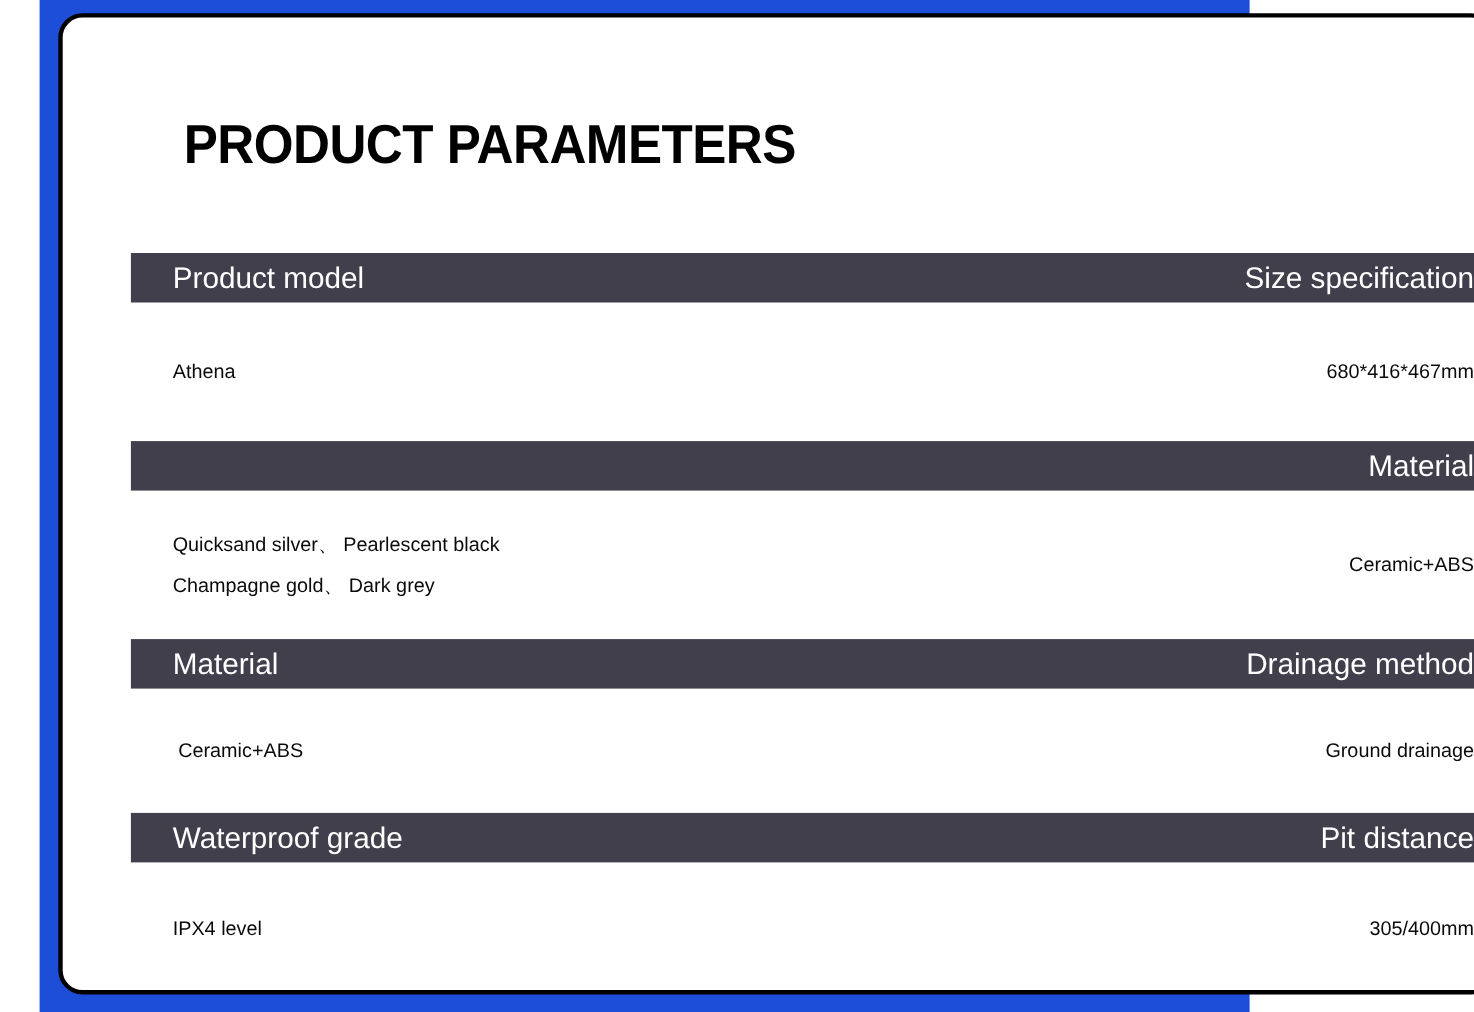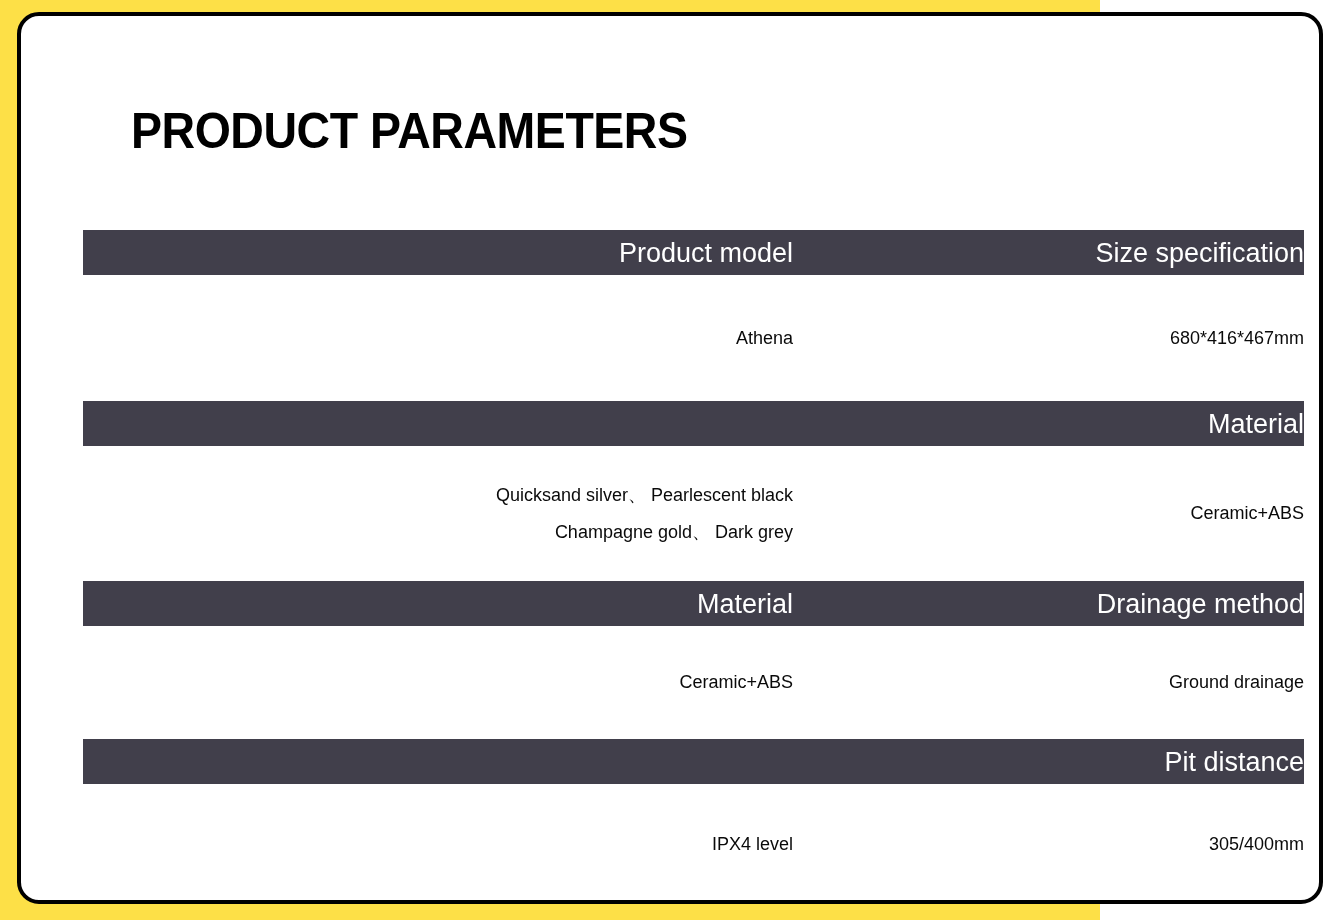--- a/index.html
+++ b/index.html
@@ -12,21 +12,22 @@
     height: 920px;
     font-family: "Liberation Sans", sans-serif;
     -webkit-font-smoothing: antialiased;
     overflow: hidden;
   }
 
   .page {
     position: relative;
     width: 1100px;
     height: 920px;
-    background: #fde047;
+    background: #1d4ed8;
+    margin-left: 36px;
   }
 
   
   .frame {
     position: absolute;
     left: 17px;
     top: 12px;
     width: 1306px;
     height: 892px;
     box-sizing: border-box;
@@ -86,21 +87,20 @@
     color: #0a0a0a;
     font-size: 18px;
     line-height: 37px;
     white-space: pre-line;
   }
 
   .col-left {
     width: 710px;
     flex: 0 0 710px;
     box-sizing: border-box;
-    text-align: right;
   }
   .col-right {
     flex: 1 1 auto;
     box-sizing: border-box;
     text-align: right;
   }
 
   .spec-header .col-left  { padding-left: 38px; }
   .spec-header .col-right { padding-left: 10px; }
 
@@ -156,20 +156,21 @@
           <div class="cell col-right">Drainage method</div>
         </div>
         <div class="spec-values">
           <div class="cell col-left indent-sm">Ceramic+ABS</div>
           <div class="cell col-right">Ground drainage</div>
         </div>
       </div>
 
       <div class="spec-group row-h-4">
         <div class="spec-header">
+          <div class="cell col-left">Waterproof grade</div>
           <div class="cell col-right">Pit distance</div>
         </div>
         <div class="spec-values">
           <div class="cell col-left">IPX4 level</div>
           <div class="cell col-right">305/400mm</div>
         </div>
       </div>
 
     </div>
   </div>

